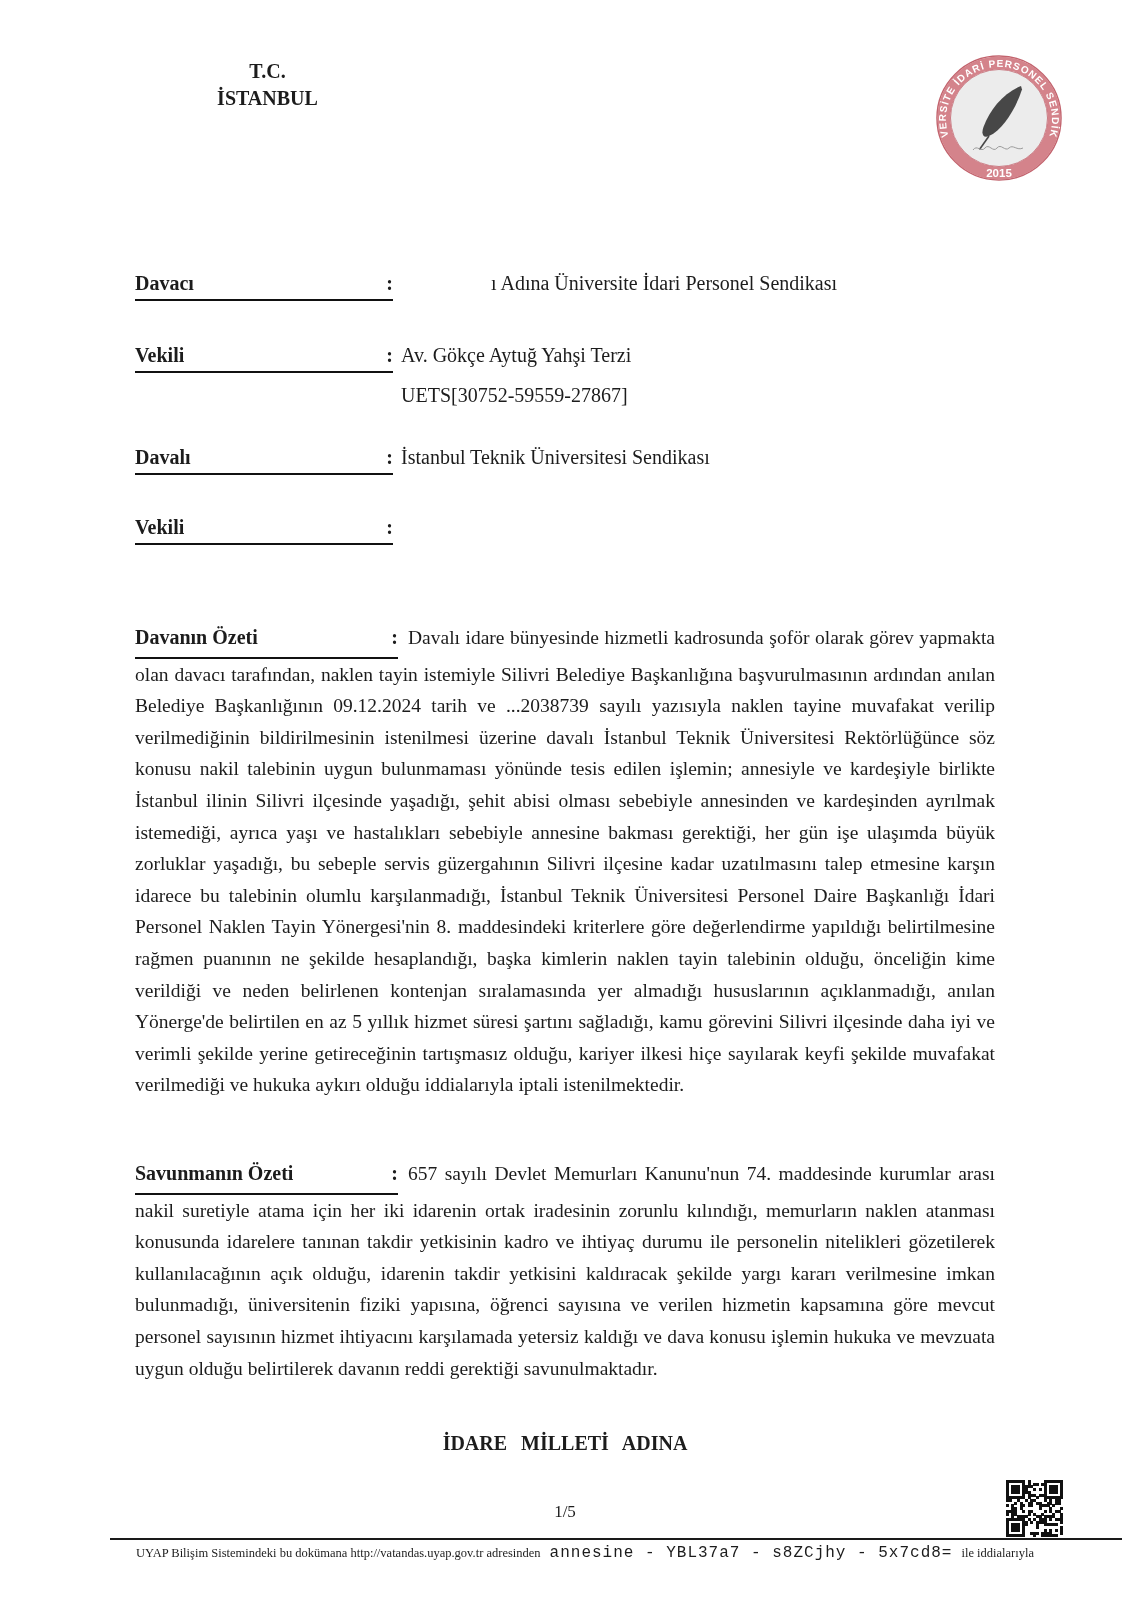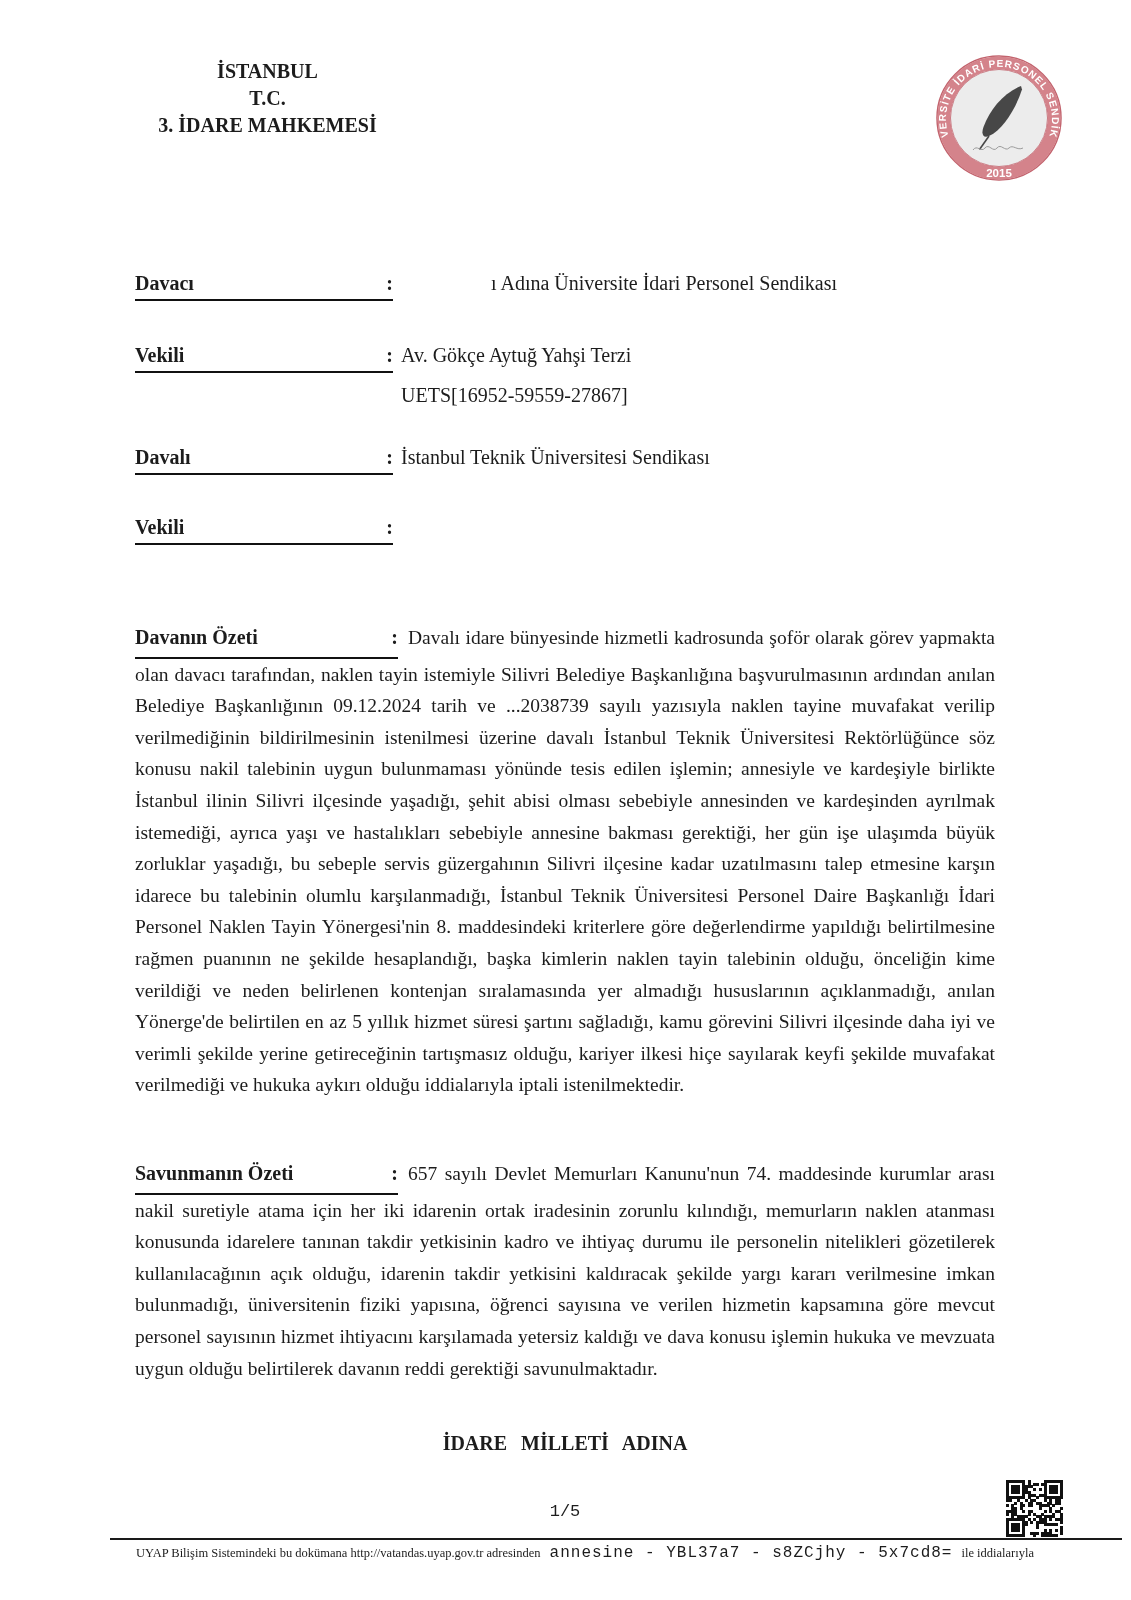--- a/index.html
+++ b/index.html
@@ -28,38 +28,37 @@
   
   .body-par{position:absolute;left:135px;width:860px;margin:0;
     font-size:19.5px;line-height:31.6px;text-align:justify;}
   .par-head{display:inline-block;width:263px;border-bottom:2px solid #111;
     font-weight:bold;font-size:20px;padding-bottom:3px;margin-right:10px;}
   .par-head .colon{float:right;}
   
   .milleti{position:absolute;left:135px;top:1432px;width:860px;text-align:center;
     font-weight:bold;font-size:20px;word-spacing:9px;}
   .pageno{position:absolute;left:135px;top:1502px;width:860px;text-align:center;
-    font-size:17px;font-family:Liberation Mono, monospace;}
+    font-size:17px;}
   
   .footer-rule{position:absolute;left:110px;top:1538px;width:1012px;height:2px;background:#1a1a1a;}
   .footer-line{position:absolute;left:110px;top:1544px;width:1010px;
     display:flex;align-items:baseline;gap:9px;white-space:nowrap;margin-left:26px;}
   .f-small{font-size:12.5px;}
   .f-code{font-family:"Liberation Mono", monospace;font-size:16px;letter-spacing:1px;}
   .qr{position:absolute;left:1006px;top:1480px;width:57px;height:57px;background:#fff;}
 </style>
 </head>
 <body>
 
 <div class="page">
 
   <div class="court-header">
+    <div>T.C.</div>
     <div>İSTANBUL</div>
-    <div>T.C.</div>
-    <div>3. İDARE MAHKEMESİ</div>
   </div>
 
   <svg class="seal" viewBox="0 0 132 132" aria-hidden="true">
     <circle cx="66" cy="66" r="62" fill="#ffffff" stroke="#c2636d" stroke-width="1.5"></circle>
     <circle cx="66" cy="66" r="55" fill="none" stroke="#d4838b" stroke-width="13"></circle>
     <circle cx="66" cy="66" r="48.5" fill="#ececec" stroke="#c2636d" stroke-width="0.8"></circle>
     <defs>
       <path id="arcTop" d="M 15.5,84 A 53,53 0 1 1 116.5,84"></path>
     </defs>
     <text font-family="Liberation Sans, sans-serif" font-size="10" font-weight="bold" fill="#ffffff" letter-spacing="1">
@@ -73,21 +72,21 @@
     <path d="M40,98 C44,92 48,101 52,96 C56,91 60,101 64,96 C68,91 72,100 76,96 C80,92 84,99 90,96" stroke="#9c9c9c" stroke-width="1" fill="none"></path>
   </svg>
 
 
   <div class="party-row" style="top:272px">
     <span class="row-head"><span class="colon">:</span><span>Davacı</span></span><span class="val val-gap">ı Adına Üniversite İdari Personel Sendikası</span>
   </div>
 
   <div class="party-row" style="top:344px">
     <span class="row-head"><span class="colon">:</span><span>Vekili</span></span><span class="val">Av. Gökçe Aytuğ Yahşi Terzi</span>
-    <div class="subline">UETS[16952-59559-27867]</div>
+    <div class="subline">UETS[30752-59559-27867]</div>
   </div>
 
   <div class="party-row" style="top:446px">
     <span class="row-head"><span class="colon">:</span><span>Davalı</span></span><span class="val">İstanbul Teknik Üniversitesi Sendikası</span>
   </div>
 
   <div class="party-row" style="top:516px">
     <span class="row-head"><span class="colon">:</span><span>Vekili</span></span><span class="val"></span>
   </div>
 

